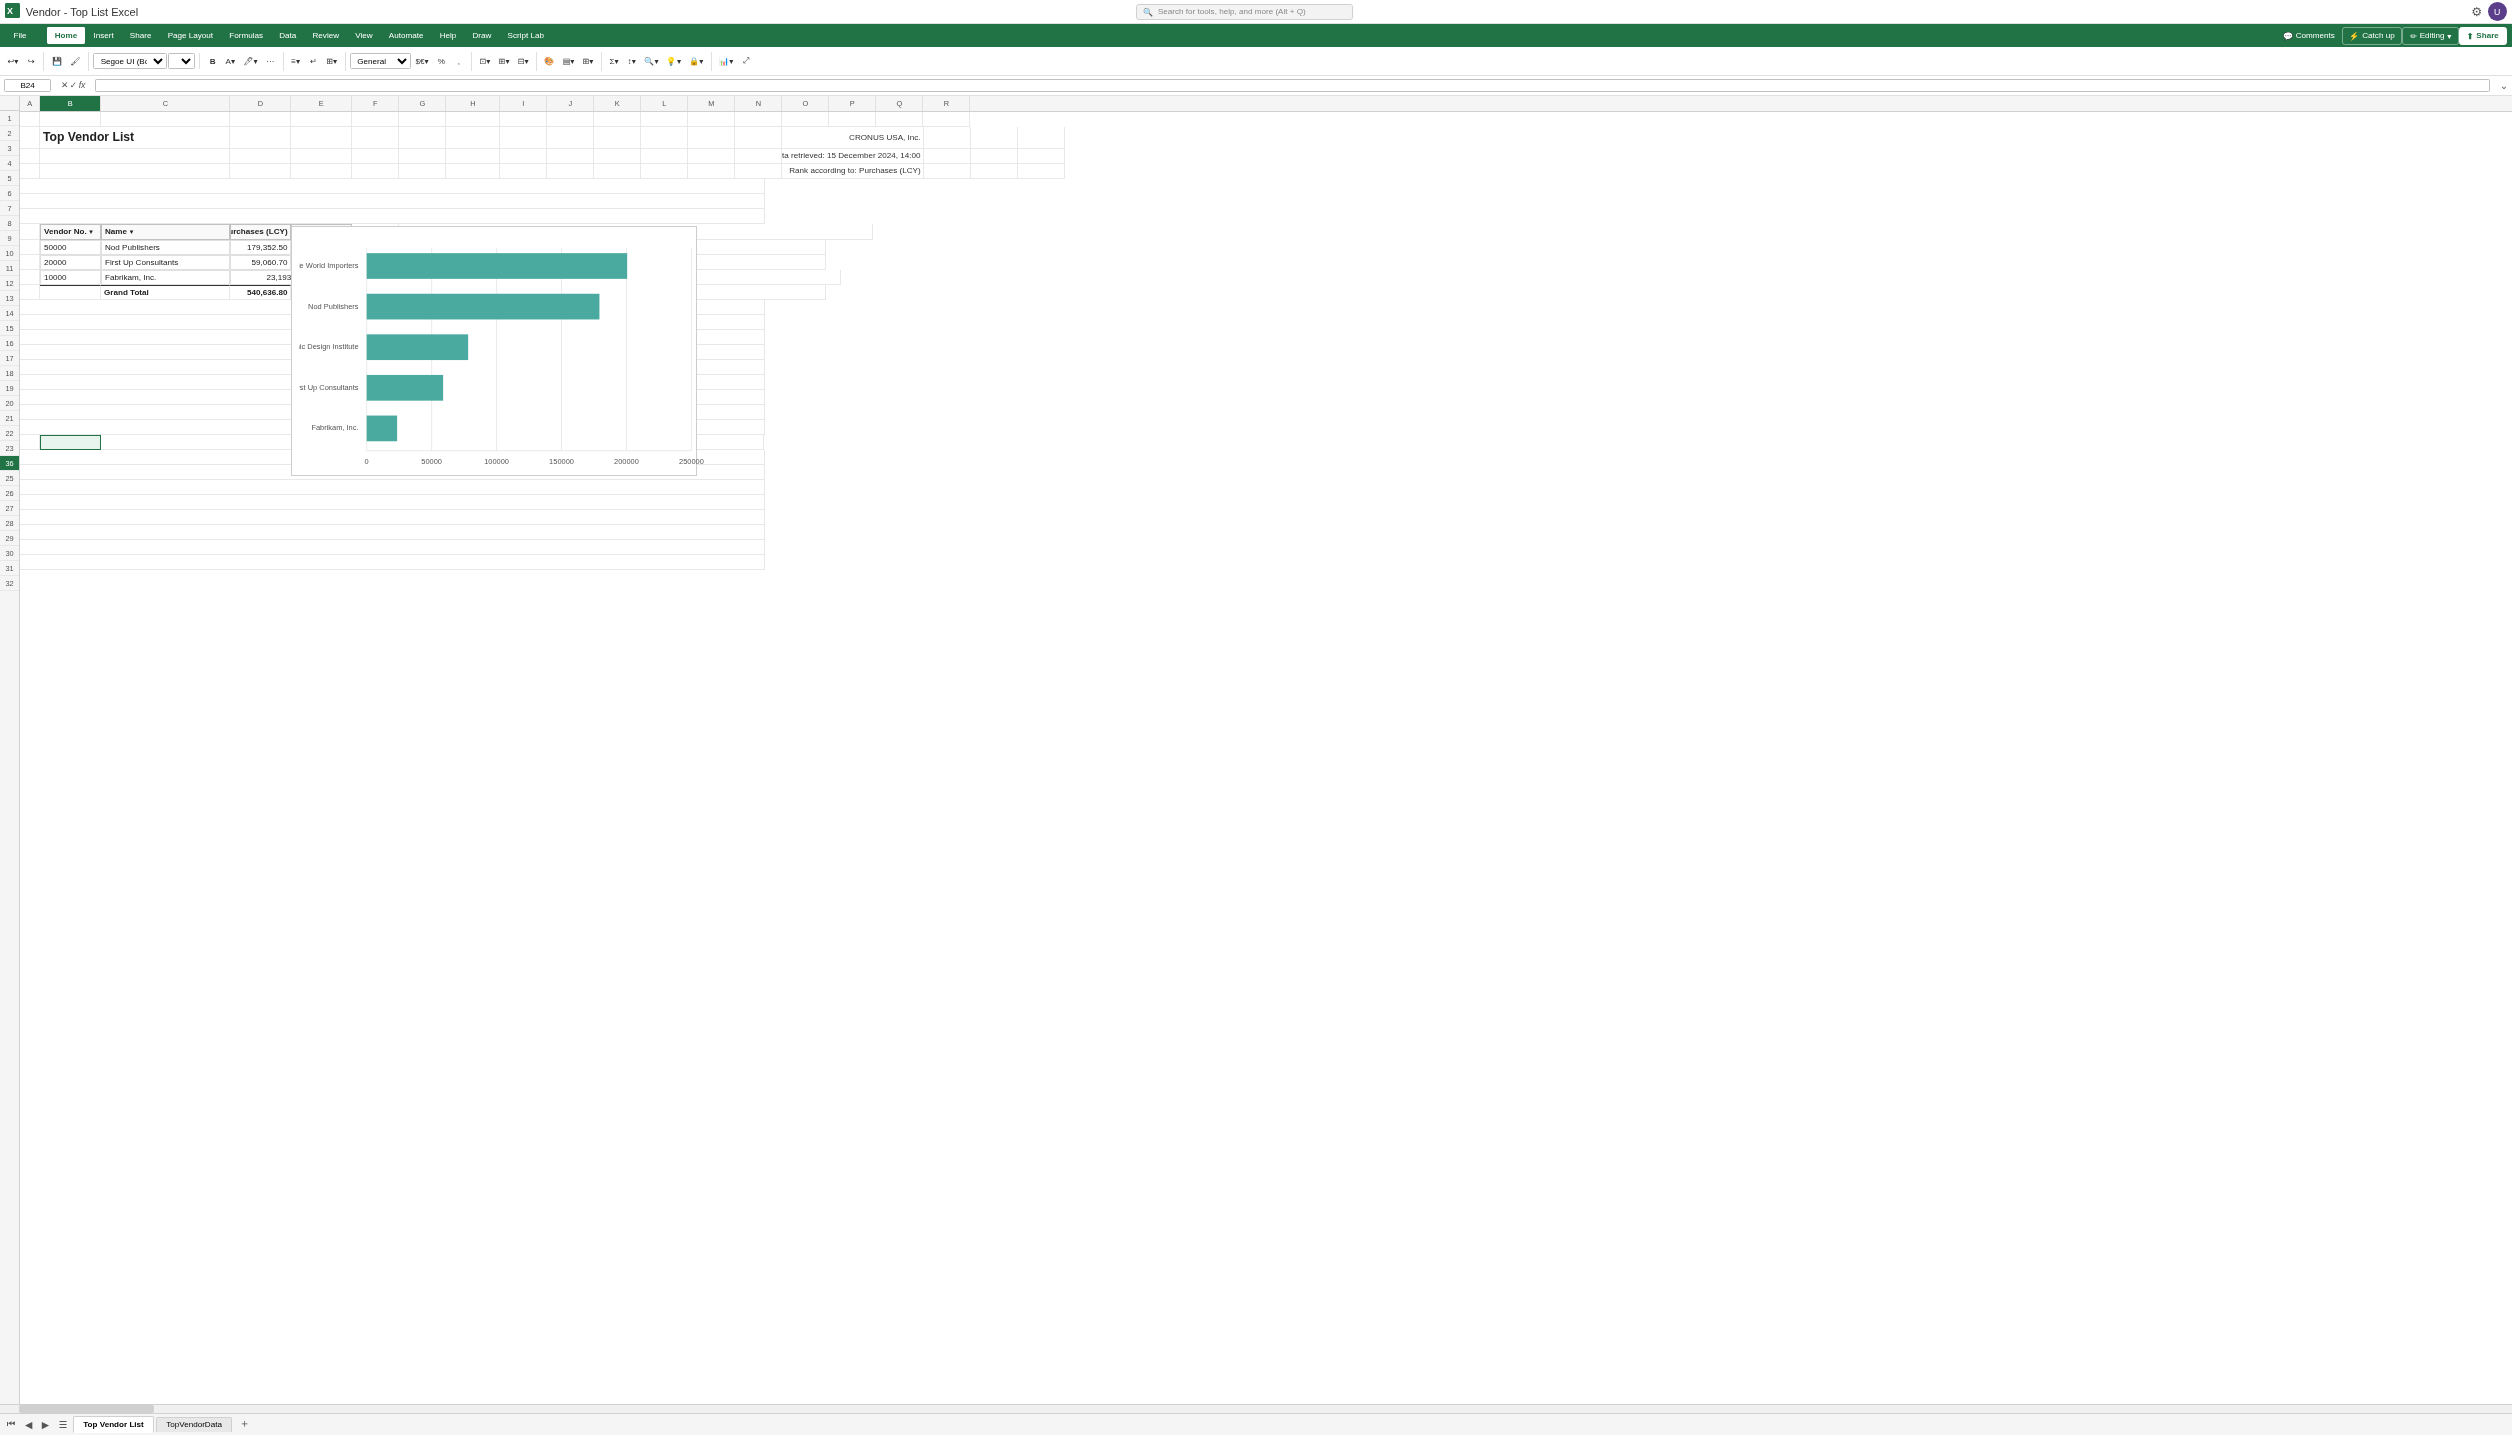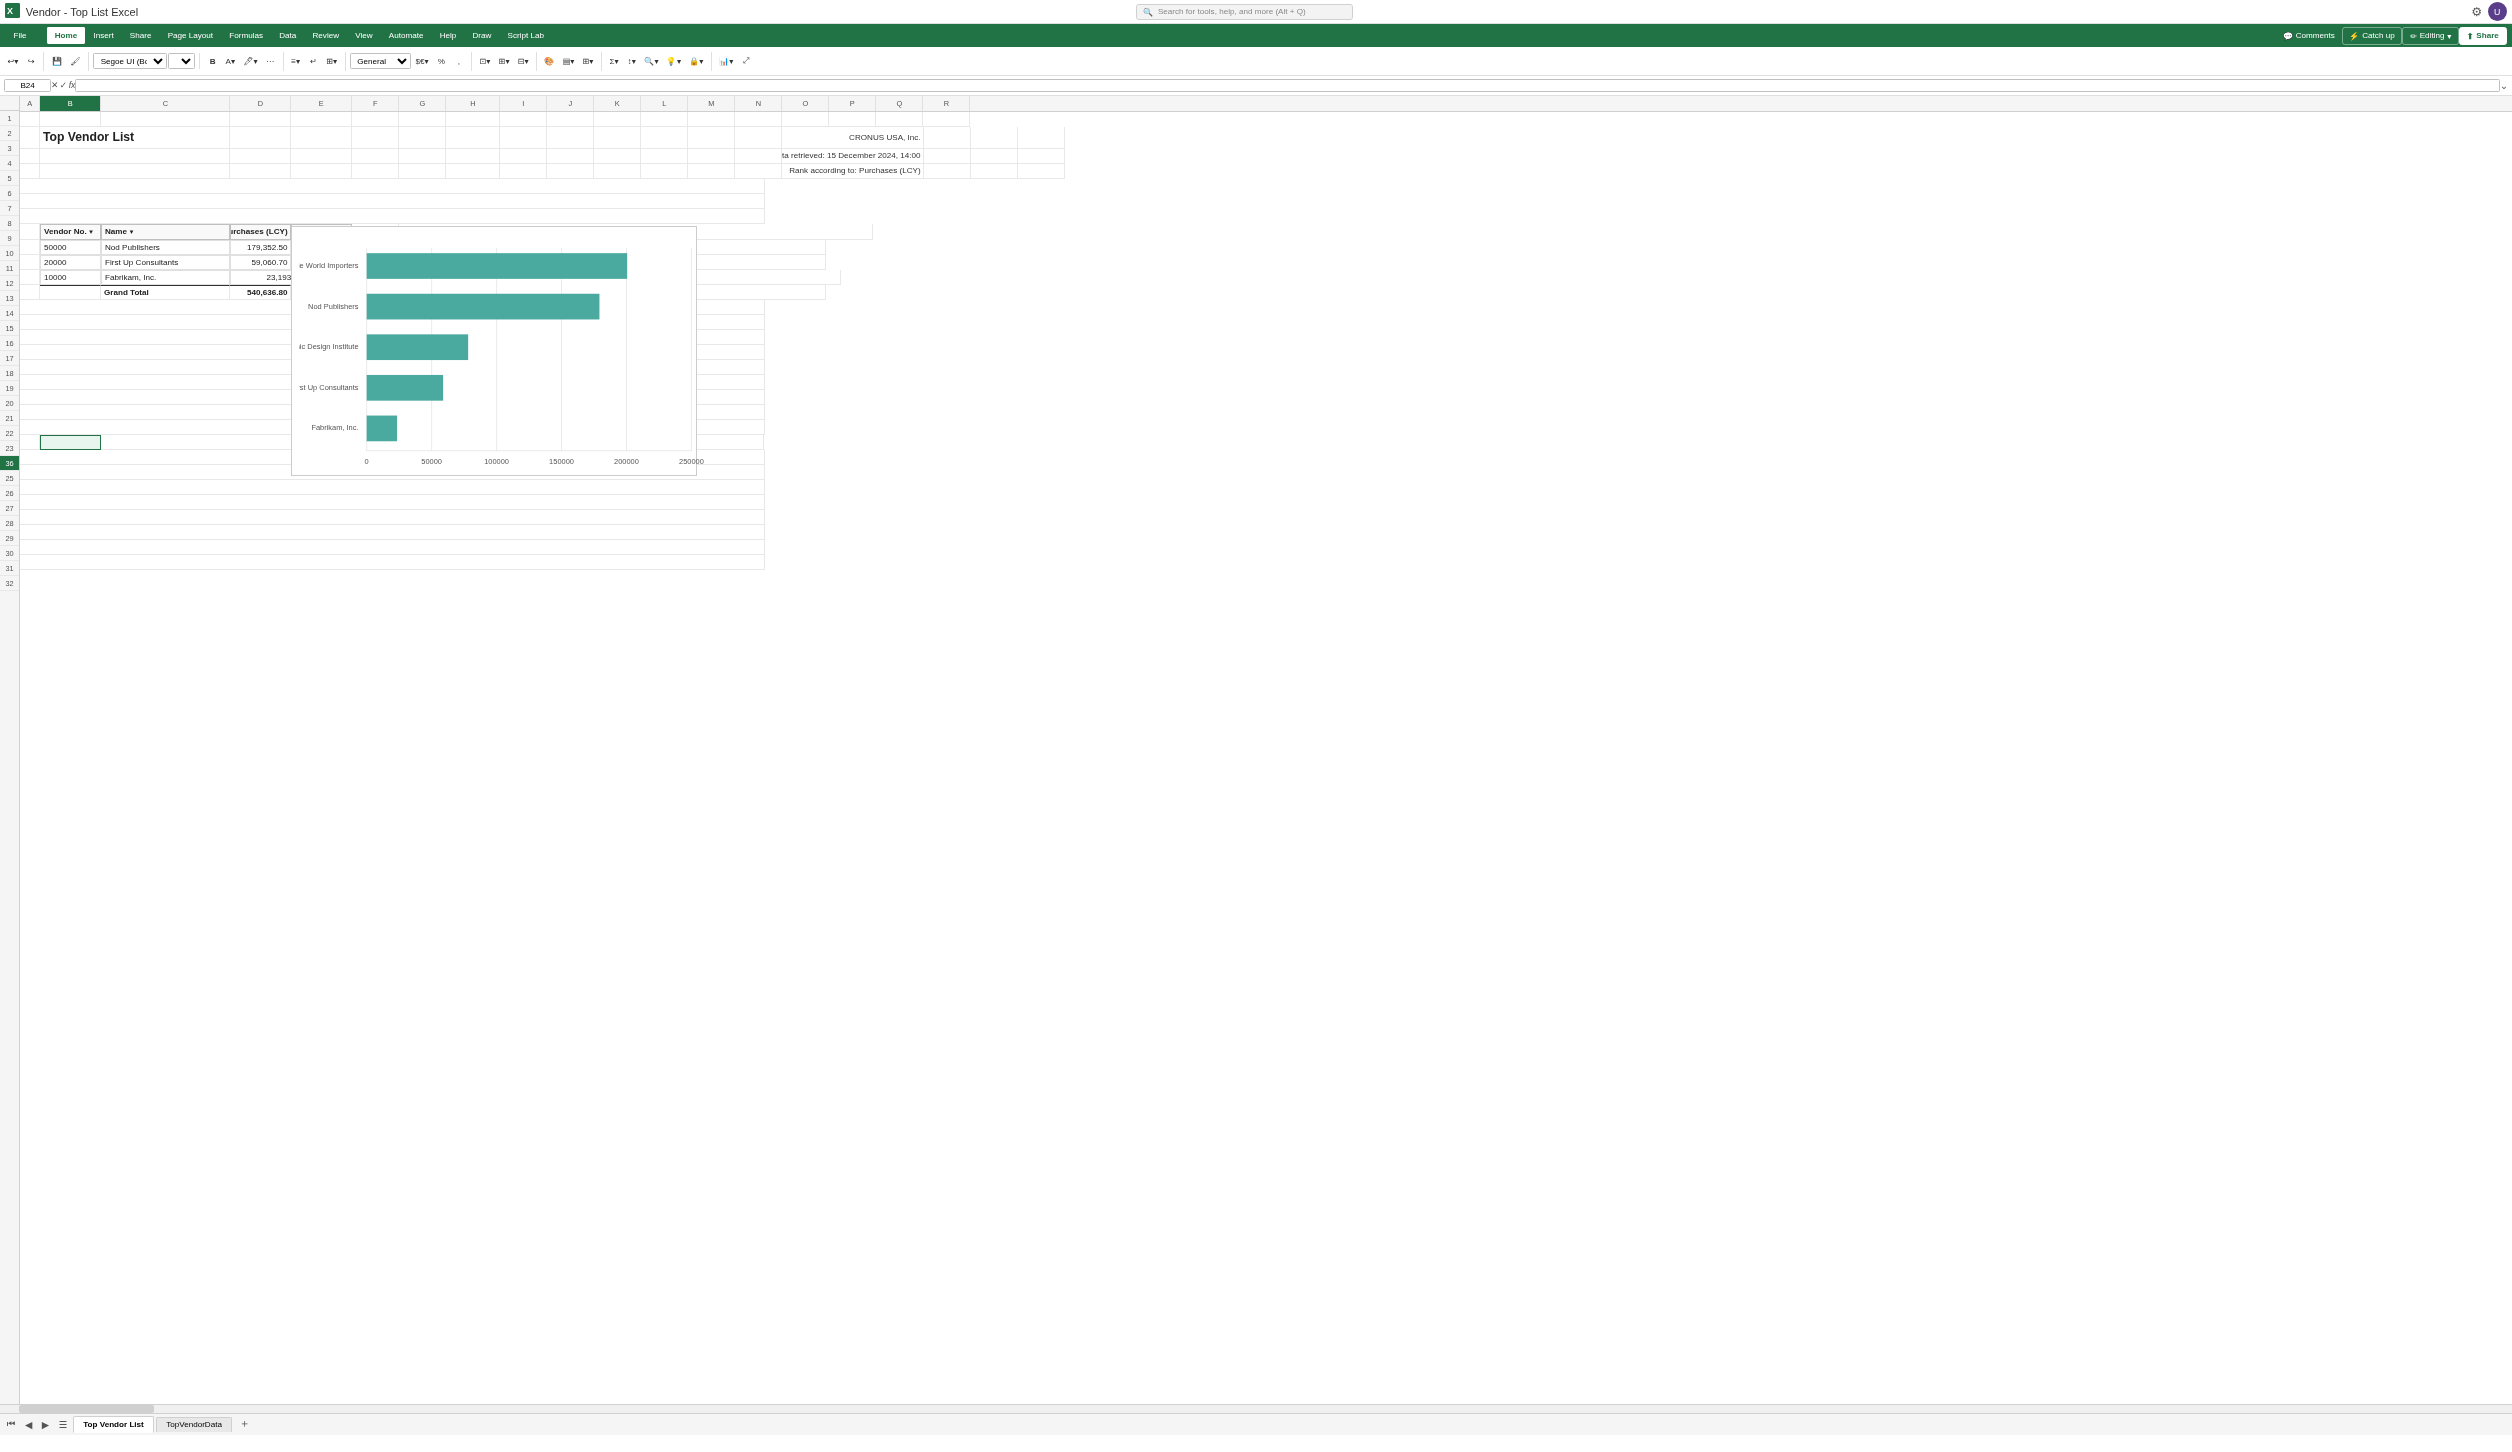--- a/index.html
+++ b/index.html
@@ -63,21 +63,21 @@
     }
     .action-btn {
       display: flex; align-items: center; gap: 2.7px; padding: 2.7px 6.8px;
       border: 0.7px solid #d0d0d0; border-radius: 2.7px; font-size: 8.1px; cursor: pointer;
       background: #fff; color: #333;
     }
 
     
     #formula-bar {
       display: flex; align-items: center; height: 20.3px;
-      background: #fff; border-bottom: 0.7px solid #e0e0e0; padding: 0 4.1px; gap: 0;
+      background: #fff; border-bottom: 0.7px solid #e0e0e0; padding: 0 4.1px; gap: 10px;
     }
     #cell-ref {
       width: 47px; border: 0.7px solid #c0c0c0; border-radius: 1.4px;
       padding: 1.4px 2.7px; font-size: 8.1px; text-align: center;
     }
     #fx-icons { display: flex; align-items: center; gap: 1.4px; color: #555; font-size: 8.8px; }
     #formula-input {
       flex: 1; border: 0.7px solid #c0c0c0; border-radius: 1.4px;
       padding: 1.4px 4.1px; font-size: 8.1px;
     }

